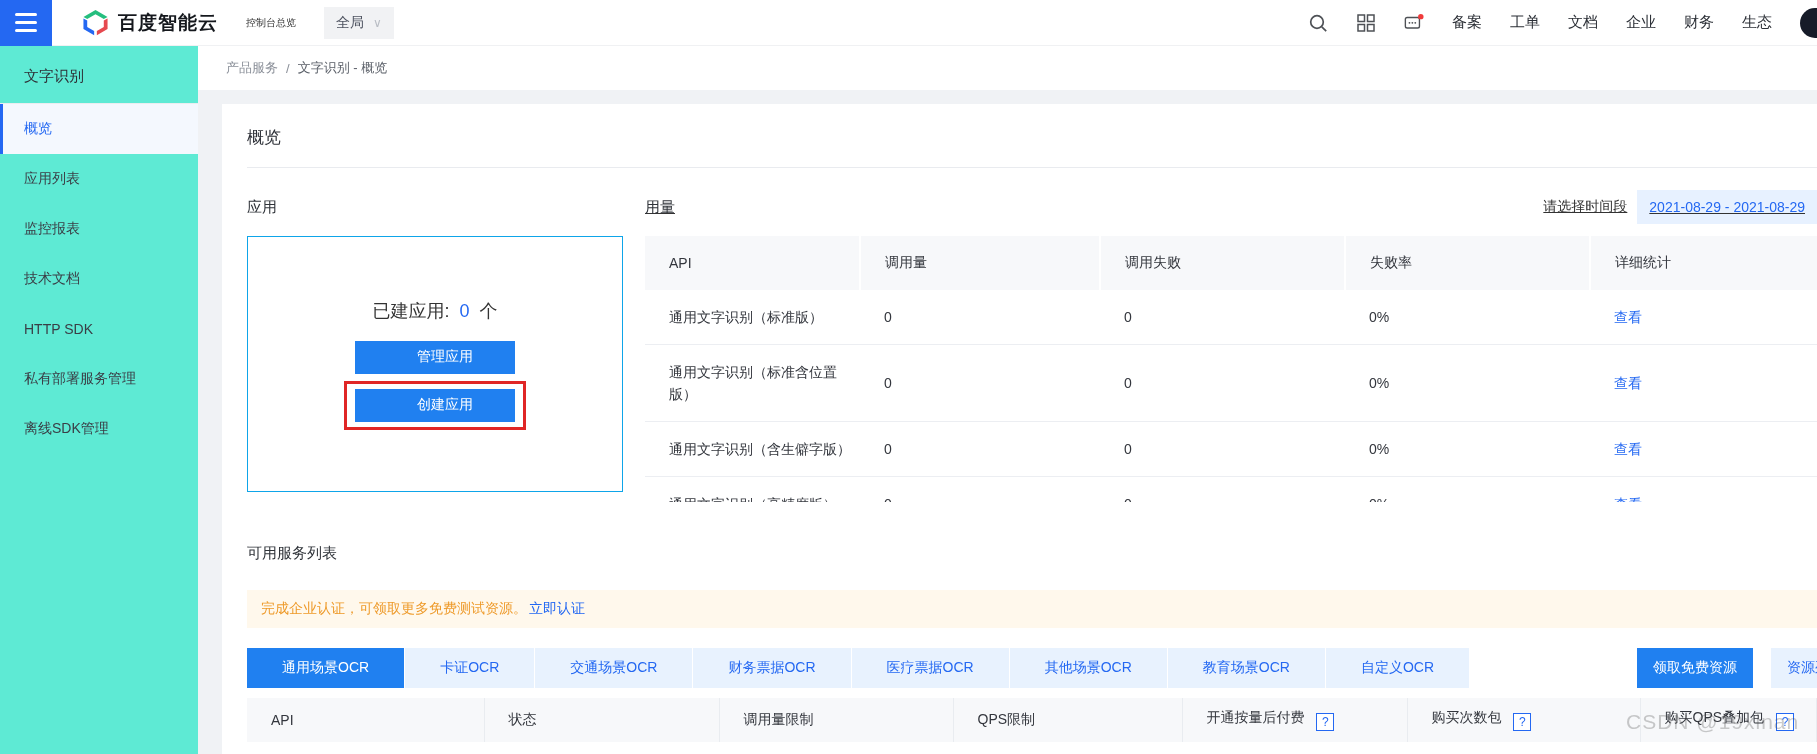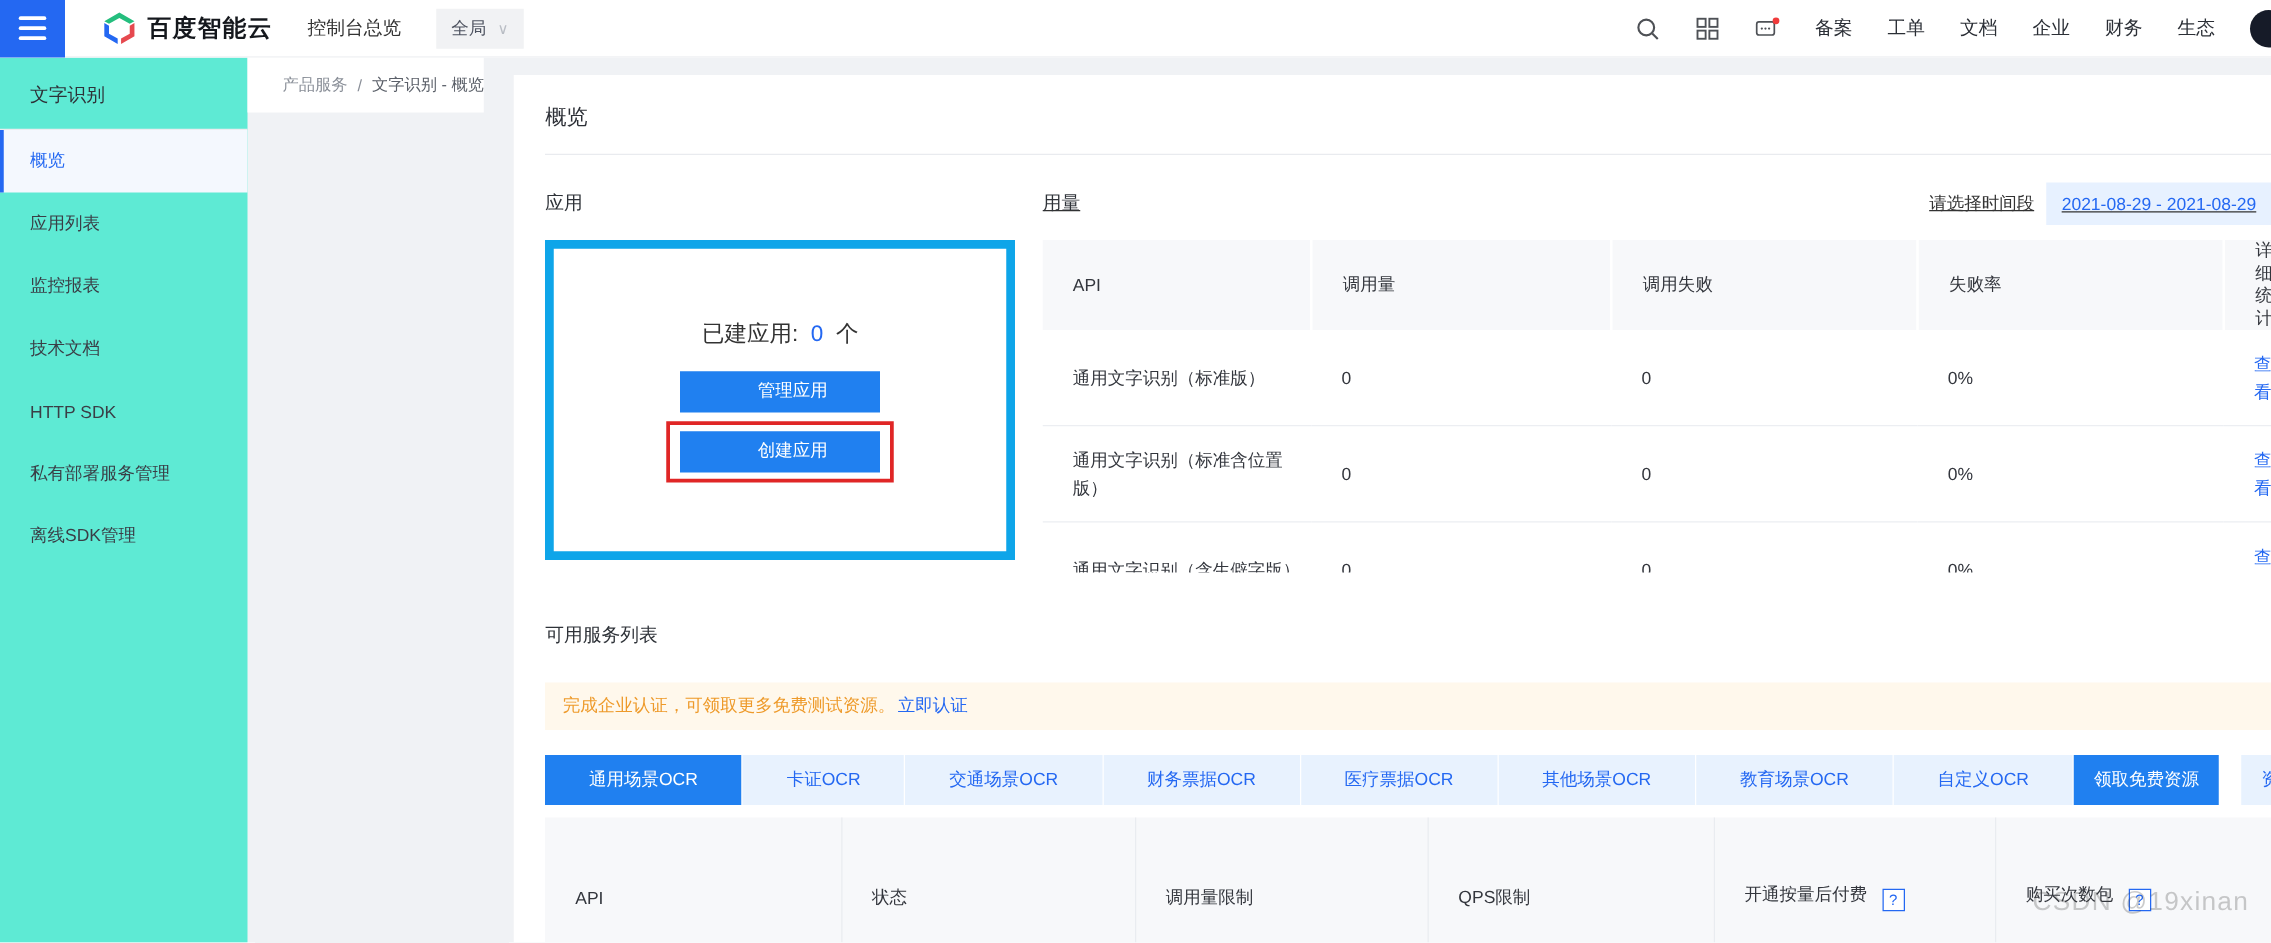--- a/index.html
+++ b/index.html
@@ -8,53 +8,53 @@
        background:#f0f2f5;overflow:hidden;position:relative;}
 
   
   .navbar{height:46px;background:#fff;display:flex;align-items:center;position:relative;z-index:5;
           border-bottom:1px solid #f0f1f3;}
   .hamburger{width:52px;height:46px;background:#2468F2;display:flex;flex-direction:column;
              justify-content:center;align-items:center;gap:5px;cursor:pointer;flex-shrink:0;}
   .hamburger .bar{width:22px;height:3px;background:#fff;border-radius:2px;}
   .logo{display:flex;align-items:center;gap:9px;margin-left:30px;}
   .brand{font-size:19px;font-weight:bold;color:#15181d;letter-spacing:1px;}
-  .nav-title{margin-left:28px;font-size:15px;color:#333;cursor:pointer;}
+  .nav-title{margin-left:28px;font-size:10px;color:#333;cursor:pointer;}
   .region{margin-left:28px;background:#f1f2f4;height:32px;padding:0 12px;display:flex;
           align-items:center;gap:9px;font-size:14px;color:#4e5360;cursor:pointer;}
   .region .chev{color:#b9bdc4;font-size:12px;}
   .nav-right{margin-left:auto;display:flex;align-items:center;gap:28px;}
   .nav-ic{width:20px;height:20px;display:inline-flex;position:relative;cursor:pointer;}
   .nav-link{font-size:15px;color:#2b2f36;cursor:pointer;white-space:nowrap;}
   .avatar{width:30px;height:30px;border-radius:50%;background:#161b28;flex-shrink:0;
           margin-right:-13px;cursor:pointer;}
 
   
   .body-row{display:flex;height:708px;}
   .sidebar{width:198px;background:#5eead4;flex-shrink:0;}
   .sidebar-title{padding:21px 24px 17px;font-size:15px;color:#2e3238;border-bottom:1px solid #ebedf0;}
   .menu-item{height:50px;display:flex;align-items:center;padding-left:24px;font-size:14px;
              color:#3a3e46;cursor:pointer;position:relative;}
   .menu-item.active{background:#f4f8fe;color:#2468F2;}
   .menu-item.active::before{content:"";position:absolute;left:0;top:0;bottom:0;width:3px;background:#2468F2;}
 
-  .content{flex:1;display:flex;flex-direction:row;min-width:0;}
+  .content{flex:1;display:flex;flex-direction:column;min-width:0;}
   .breadcrumb{height:44px;background:#fff;display:flex;align-items:center;padding-left:28px;
               font-size:13px;color:#8a8f98;gap:8px;}
   .breadcrumb .current{color:#5b6069;}
   .main-card{background:#fff;margin:14px 0 0 24px;flex:1;padding-left:25px;overflow:hidden;}
 
   .page-title-row{padding:22px 0 18px;border-bottom:1px solid #e9ebef;}
   .page-title{font-size:17px;color:#2c2f36;}
 
   
   .two-col{display:flex;gap:22px;margin-top:22px;}
   .col-app{width:376px;flex-shrink:0;}
   .section-title{font-size:15px;color:#2e3238;line-height:34px;}
-  .app-box{margin-top:12px;height:256px;border:7px solid #0ea5e9;display:flex;flex-direction:column;
+  .app-box{margin-top:12px;height:256px;border:1px solid #0ea5e9;display:flex;flex-direction:column;
            align-items:center;justify-content:center;}
   .created-line{font-size:18px;color:#333;margin-bottom:18px;}
   .created-line .count{color:#2468F2;margin:0 5px;}
   .btn-primary{width:160px;height:33px;background:#2080F0;color:#fff;font-size:14px;border:none;
                display:flex;align-items:center;justify-content:center;cursor:pointer;padding-left:20px;}
   .annotation{border:3px solid #E02626;padding:5px 8px;margin-top:7px;}
 
   .col-usage{flex:1;min-width:0;}
   .usage-head{display:flex;align-items:center;height:34px;text-decoration:underline;}
   .time-label{margin-left:auto;font-size:14px;color:#333;white-space:nowrap;}

